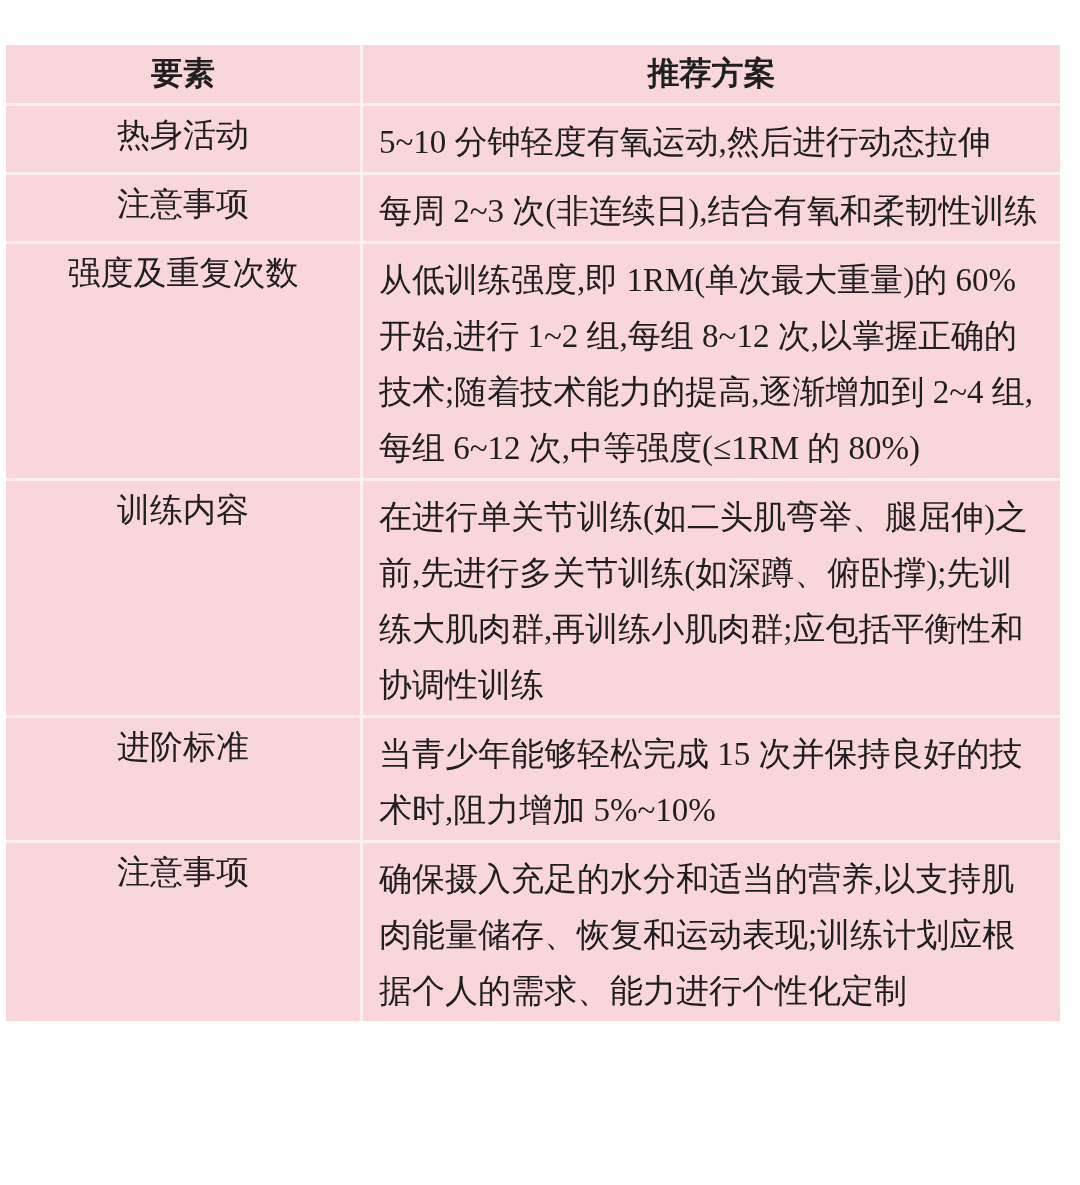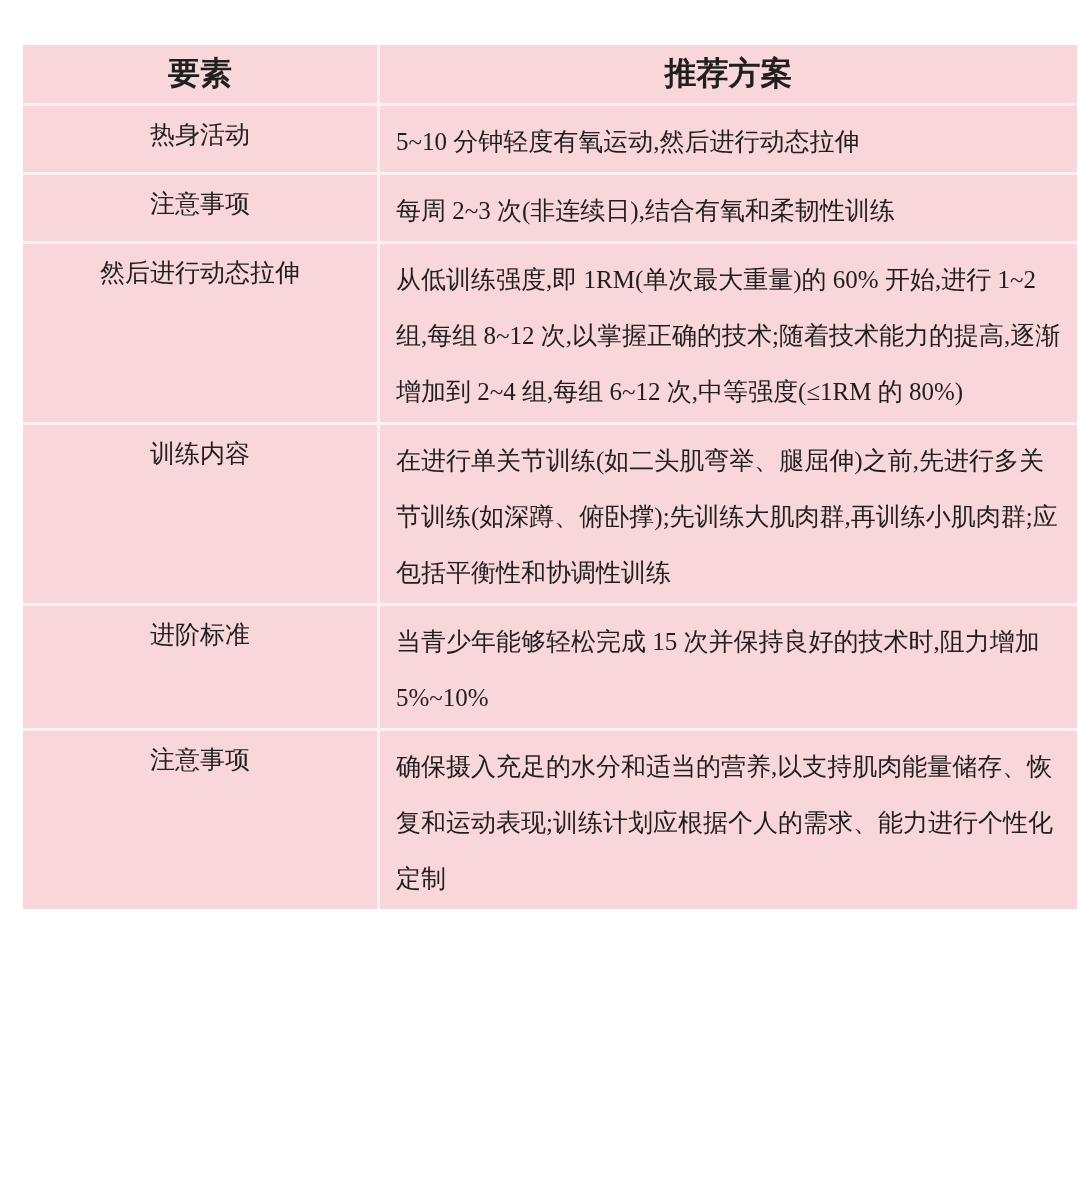--- a/index.html
+++ b/index.html
@@ -12,33 +12,33 @@
   }
   .page {
     position: relative;
     width: 1080px;
     height: 1185px;
     background: #ffffff;
     overflow: hidden;
   }
   .plan-table {
     position: absolute;
-    left: 23px;
+    left: 6px;
     top: 45px;
     width: 1054px;
     display: table;
     border-collapse: collapse;
     color: #1f1f1f;
   }
   .t-row { display: table-row; }
   .cell {
     display: table-cell;
     vertical-align: top;
     background: #f8d6d9;
-    font-size: 25px;
+    font-size: 33px;
     line-height: 56px;
     border-top: 3px solid #fcf0f1;
   }
   .header-row .cell {
     border-top: none;
     font-weight: bold;
     font-size: 32px;
     line-height: 55px;
     text-align: center;
     padding: 1px 4px 2px;
@@ -69,21 +69,21 @@
       <div class="cell label-cell">热身活动</div>
       <div class="cell content-cell">5~10 分钟轻度有氧运动,然后进行动态拉伸</div>
     </div>
 
     <div class="t-row">
       <div class="cell label-cell">注意事项</div>
       <div class="cell content-cell">每周 2~3 次(非连续日),结合有氧和柔韧性训练</div>
     </div>
 
     <div class="t-row">
-      <div class="cell label-cell">然后进行动态拉伸</div>
+      <div class="cell label-cell">强度及重复次数</div>
       <div class="cell content-cell">从低训练强度,即 1RM(单次最大重量)的 60% 开始,进行 1~2 组,每组 8~12 次,以掌握正确的技术;随着技术能力的提高,逐渐增加到 2~4 组,每组 6~12 次,中等强度(≤1RM 的 80%)</div>
     </div>
 
     <div class="t-row">
       <div class="cell label-cell">训练内容</div>
       <div class="cell content-cell">在进行单关节训练(如二头肌弯举、腿屈伸)之前,先进行多关节训练(如深蹲、俯卧撑);先训练大肌肉群,再训练小肌肉群;应包括平衡性和协调性训练</div>
     </div>
 
 
     <div class="t-row">

